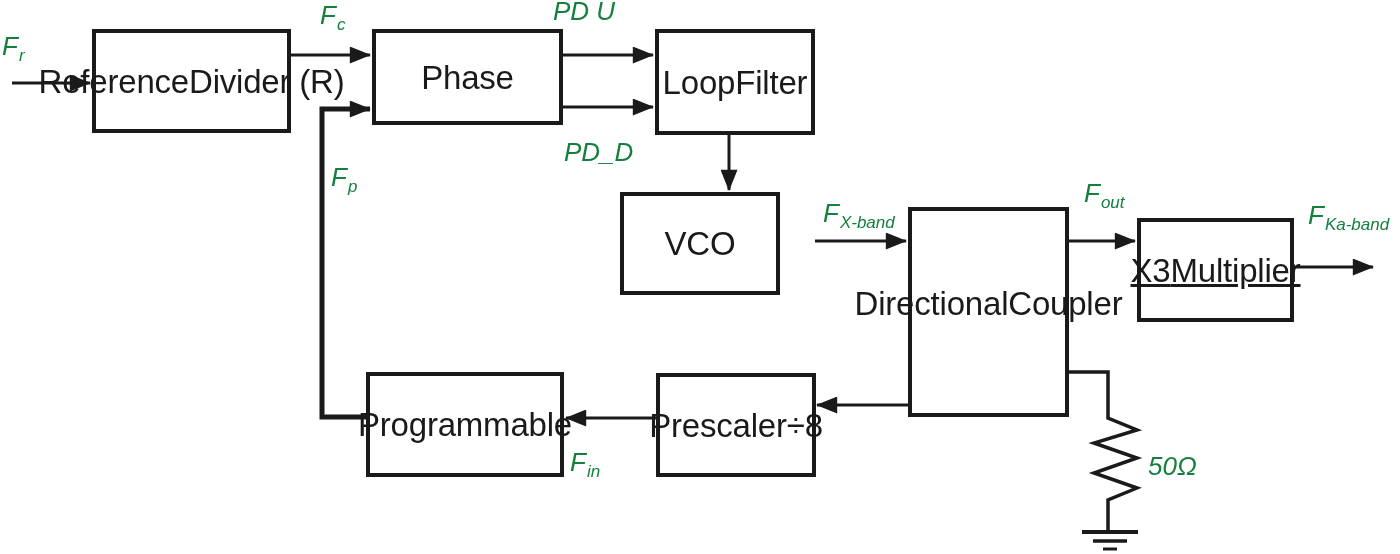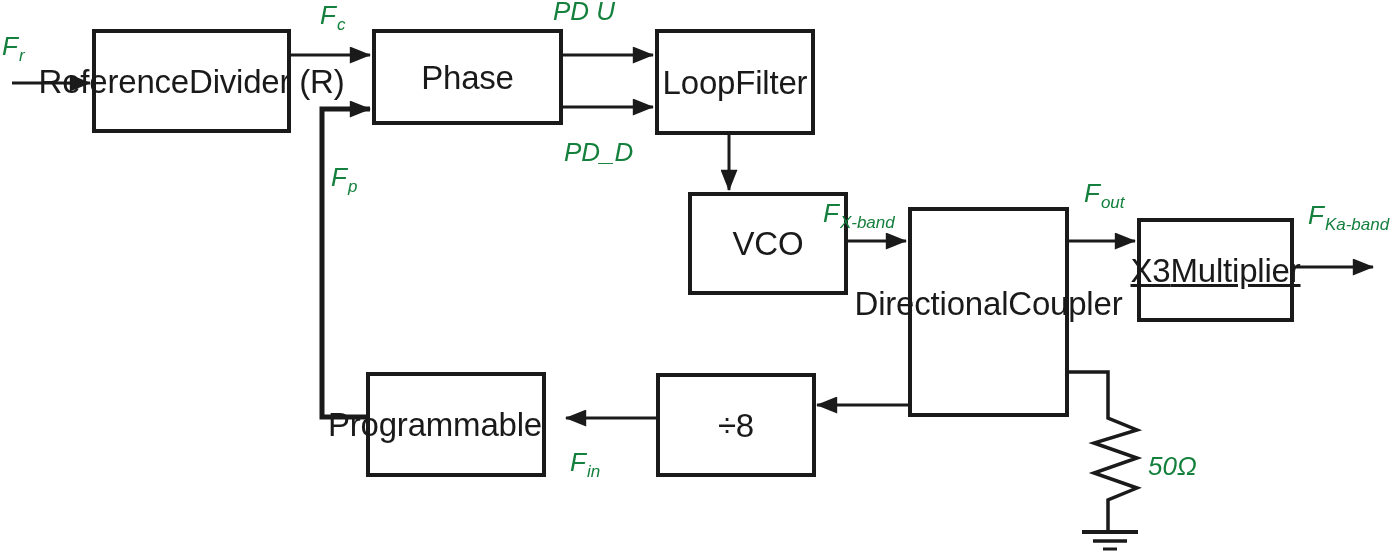--- a/index.html
+++ b/index.html
@@ -48,25 +48,25 @@
   .siglabel .sub {
     font-size: 17px;
     position: relative;
     top: 6px;
     margin-left: 1px;
   }
   
   #blk-ref   { left: 92px;  top: 29px;  width: 199px; height: 104px; }
   #blk-pd    { left: 372px; top: 29px;  width: 191px; height: 96px; }
   #blk-lf    { left: 655px; top: 29px;  width: 160px; height: 106px; }
-  #blk-vco   { left: 688px; top: 192px; width: 160px; height: 103px; }
+  #blk-vco   { left: 620px; top: 192px; width: 160px; height: 103px; }
   #blk-dc    { left: 908px; top: 207px; width: 161px; height: 210px; padding-bottom: 18px; }
   #blk-x3    { left: 1137px;top: 218px; width: 157px; height: 104px; text-decoration: underline; }
   #blk-presc { left: 656px; top: 373px; width: 160px; height: 104px; }
-  #blk-prog  { left: 366px; top: 372px; width: 180px; height: 105px; justify-content: flex-end; }
+  #blk-prog  { left: 366px; top: 372px; width: 198px; height: 105px; }
 
   #lbl-fr  { left: 2px;    top: 33px; }
   #lbl-fc  { left: 320px;  top: 2px; }
   #lbl-pdu { left: 553px;  top: -2px; }
   #lbl-pdd { left: 564px;  top: 139px; text-align: center; }
   #lbl-fp  { left: 331px;  top: 164px; }
   #lbl-fx  { left: 823px;  top: 200px; }
   #lbl-fout{ left: 1072px; top: 180px; margin-left: 12px; }
   #lbl-fka { left: 1308px; top: 202px; }
   #lbl-fin { left: 570px;  top: 449px; }
@@ -136,20 +136,21 @@
     <span>Directional</span>
     <span>Coupler</span>
   </div>
 
   <div class="block" id="blk-x3">
     <span>X3</span>
     <span>Multiplier</span>
   </div>
 
   <div class="block" id="blk-presc">
+    <span>Prescaler</span>
     <span>÷8</span>
   </div>
 
   <div class="block" id="blk-prog">
     <span>Programmable</span>
   </div>
 
   <div class="siglabel" id="lbl-fr">
     <span>F</span><span class="sub">r</span>
   </div>

